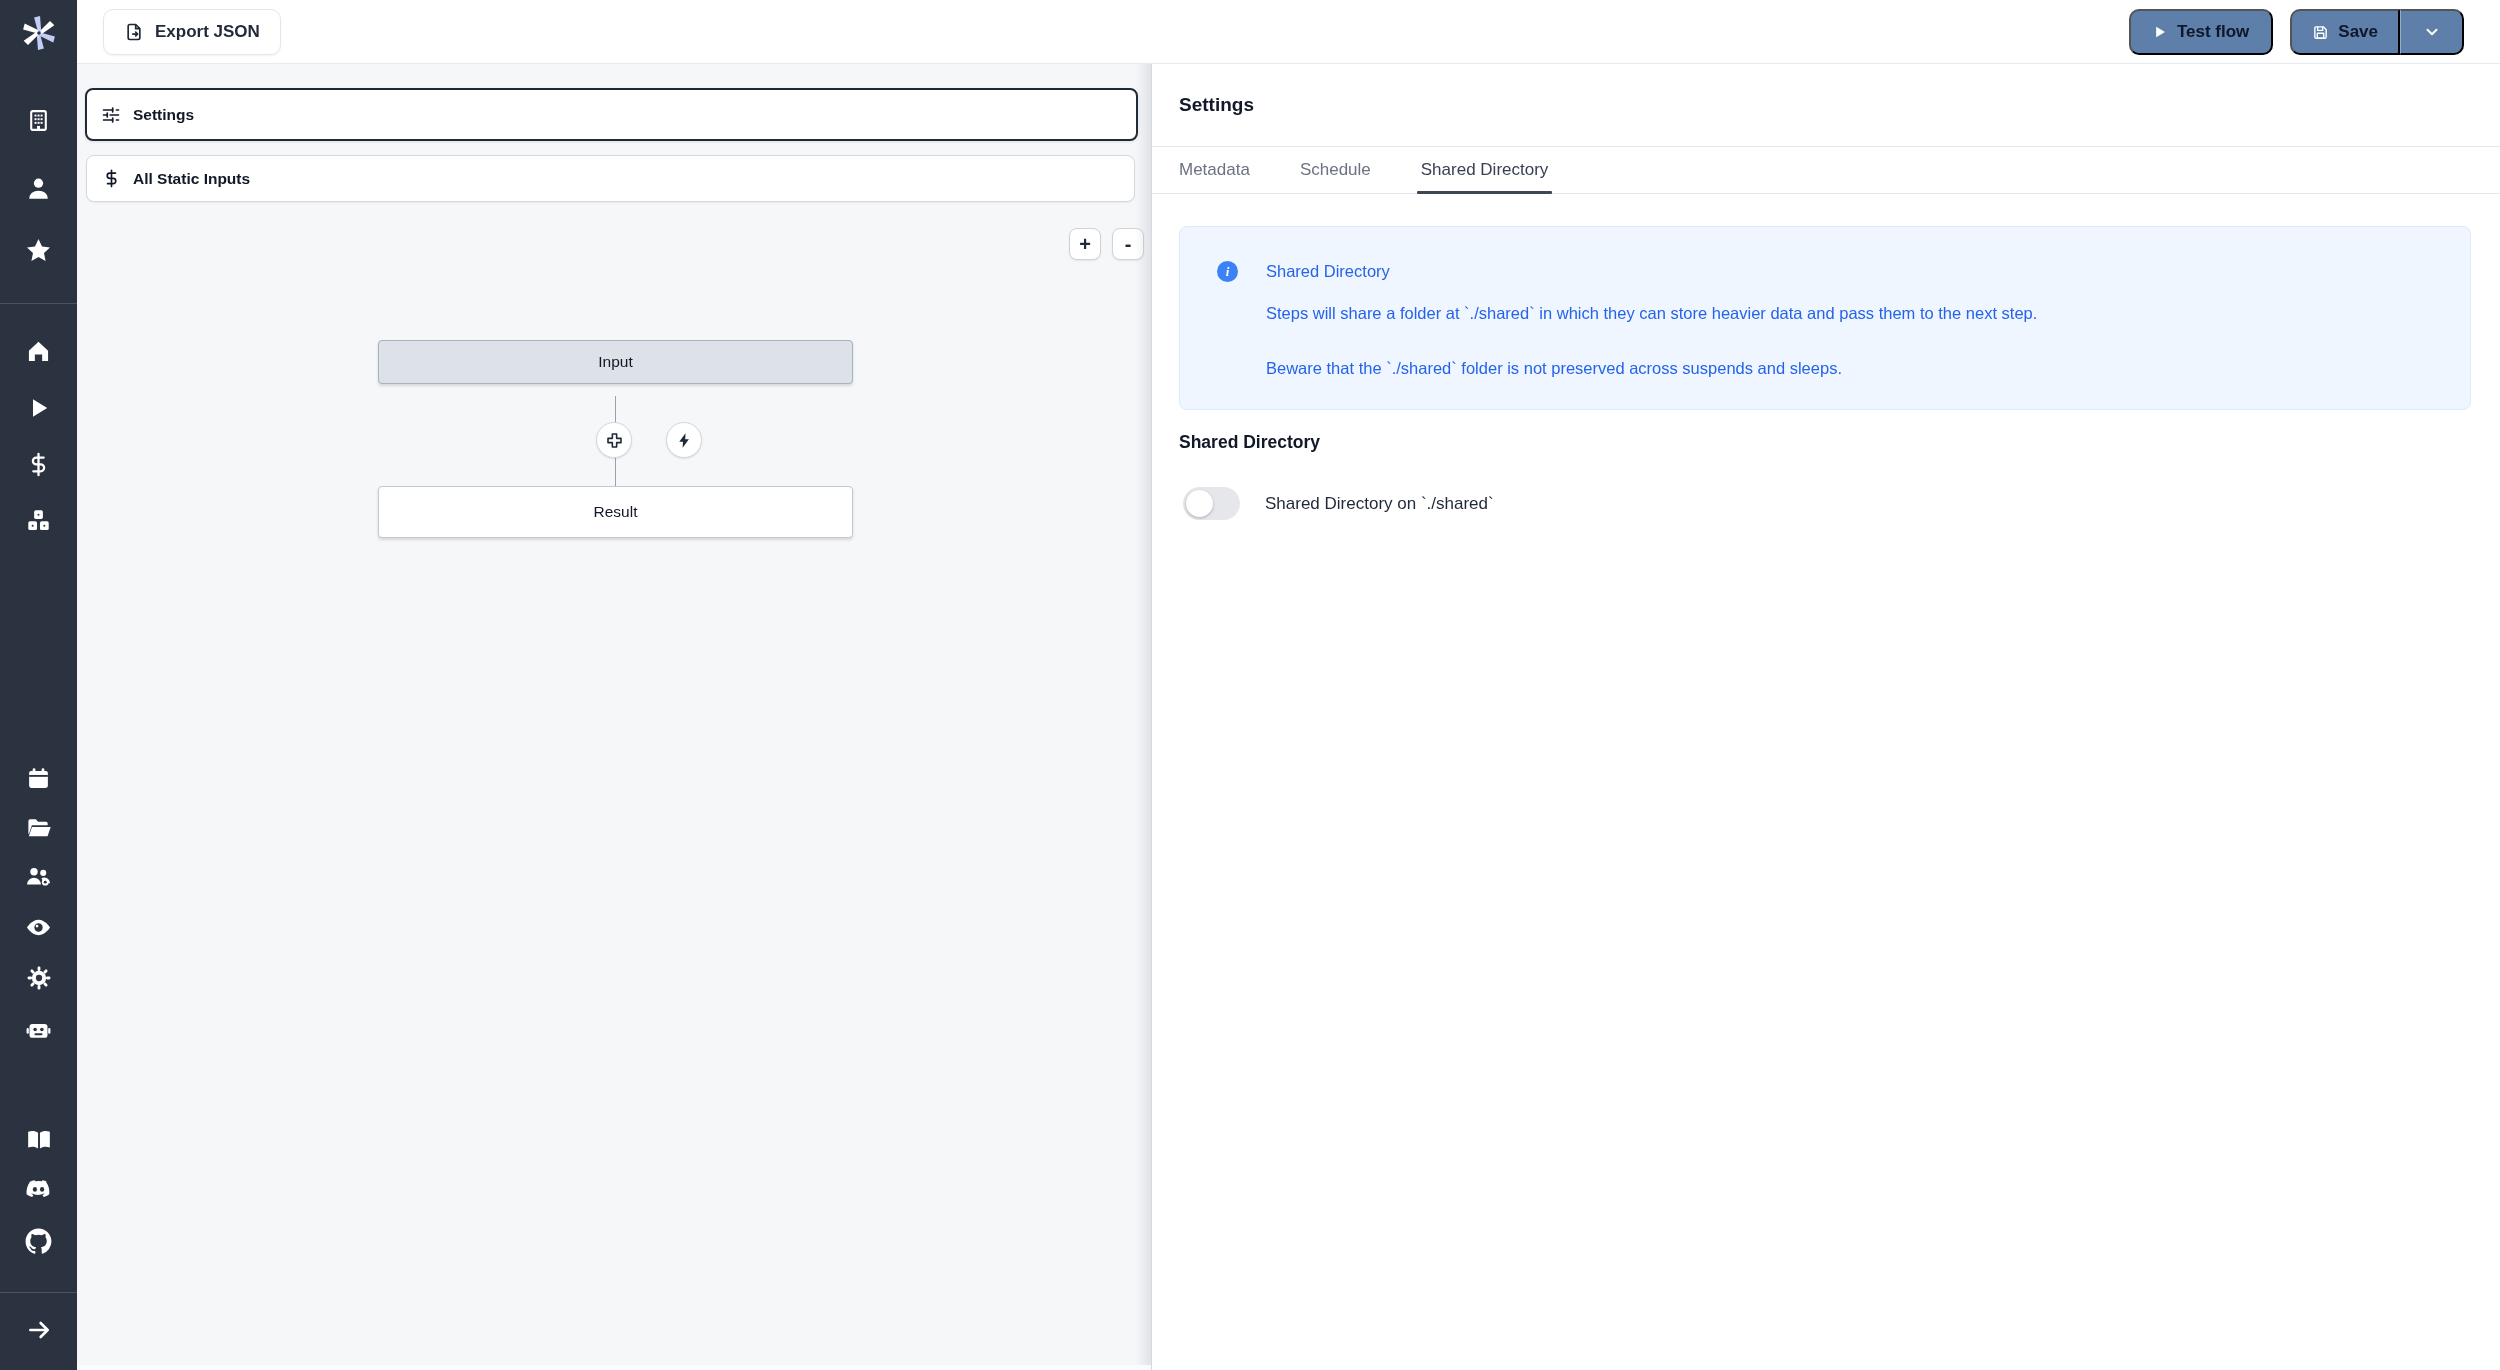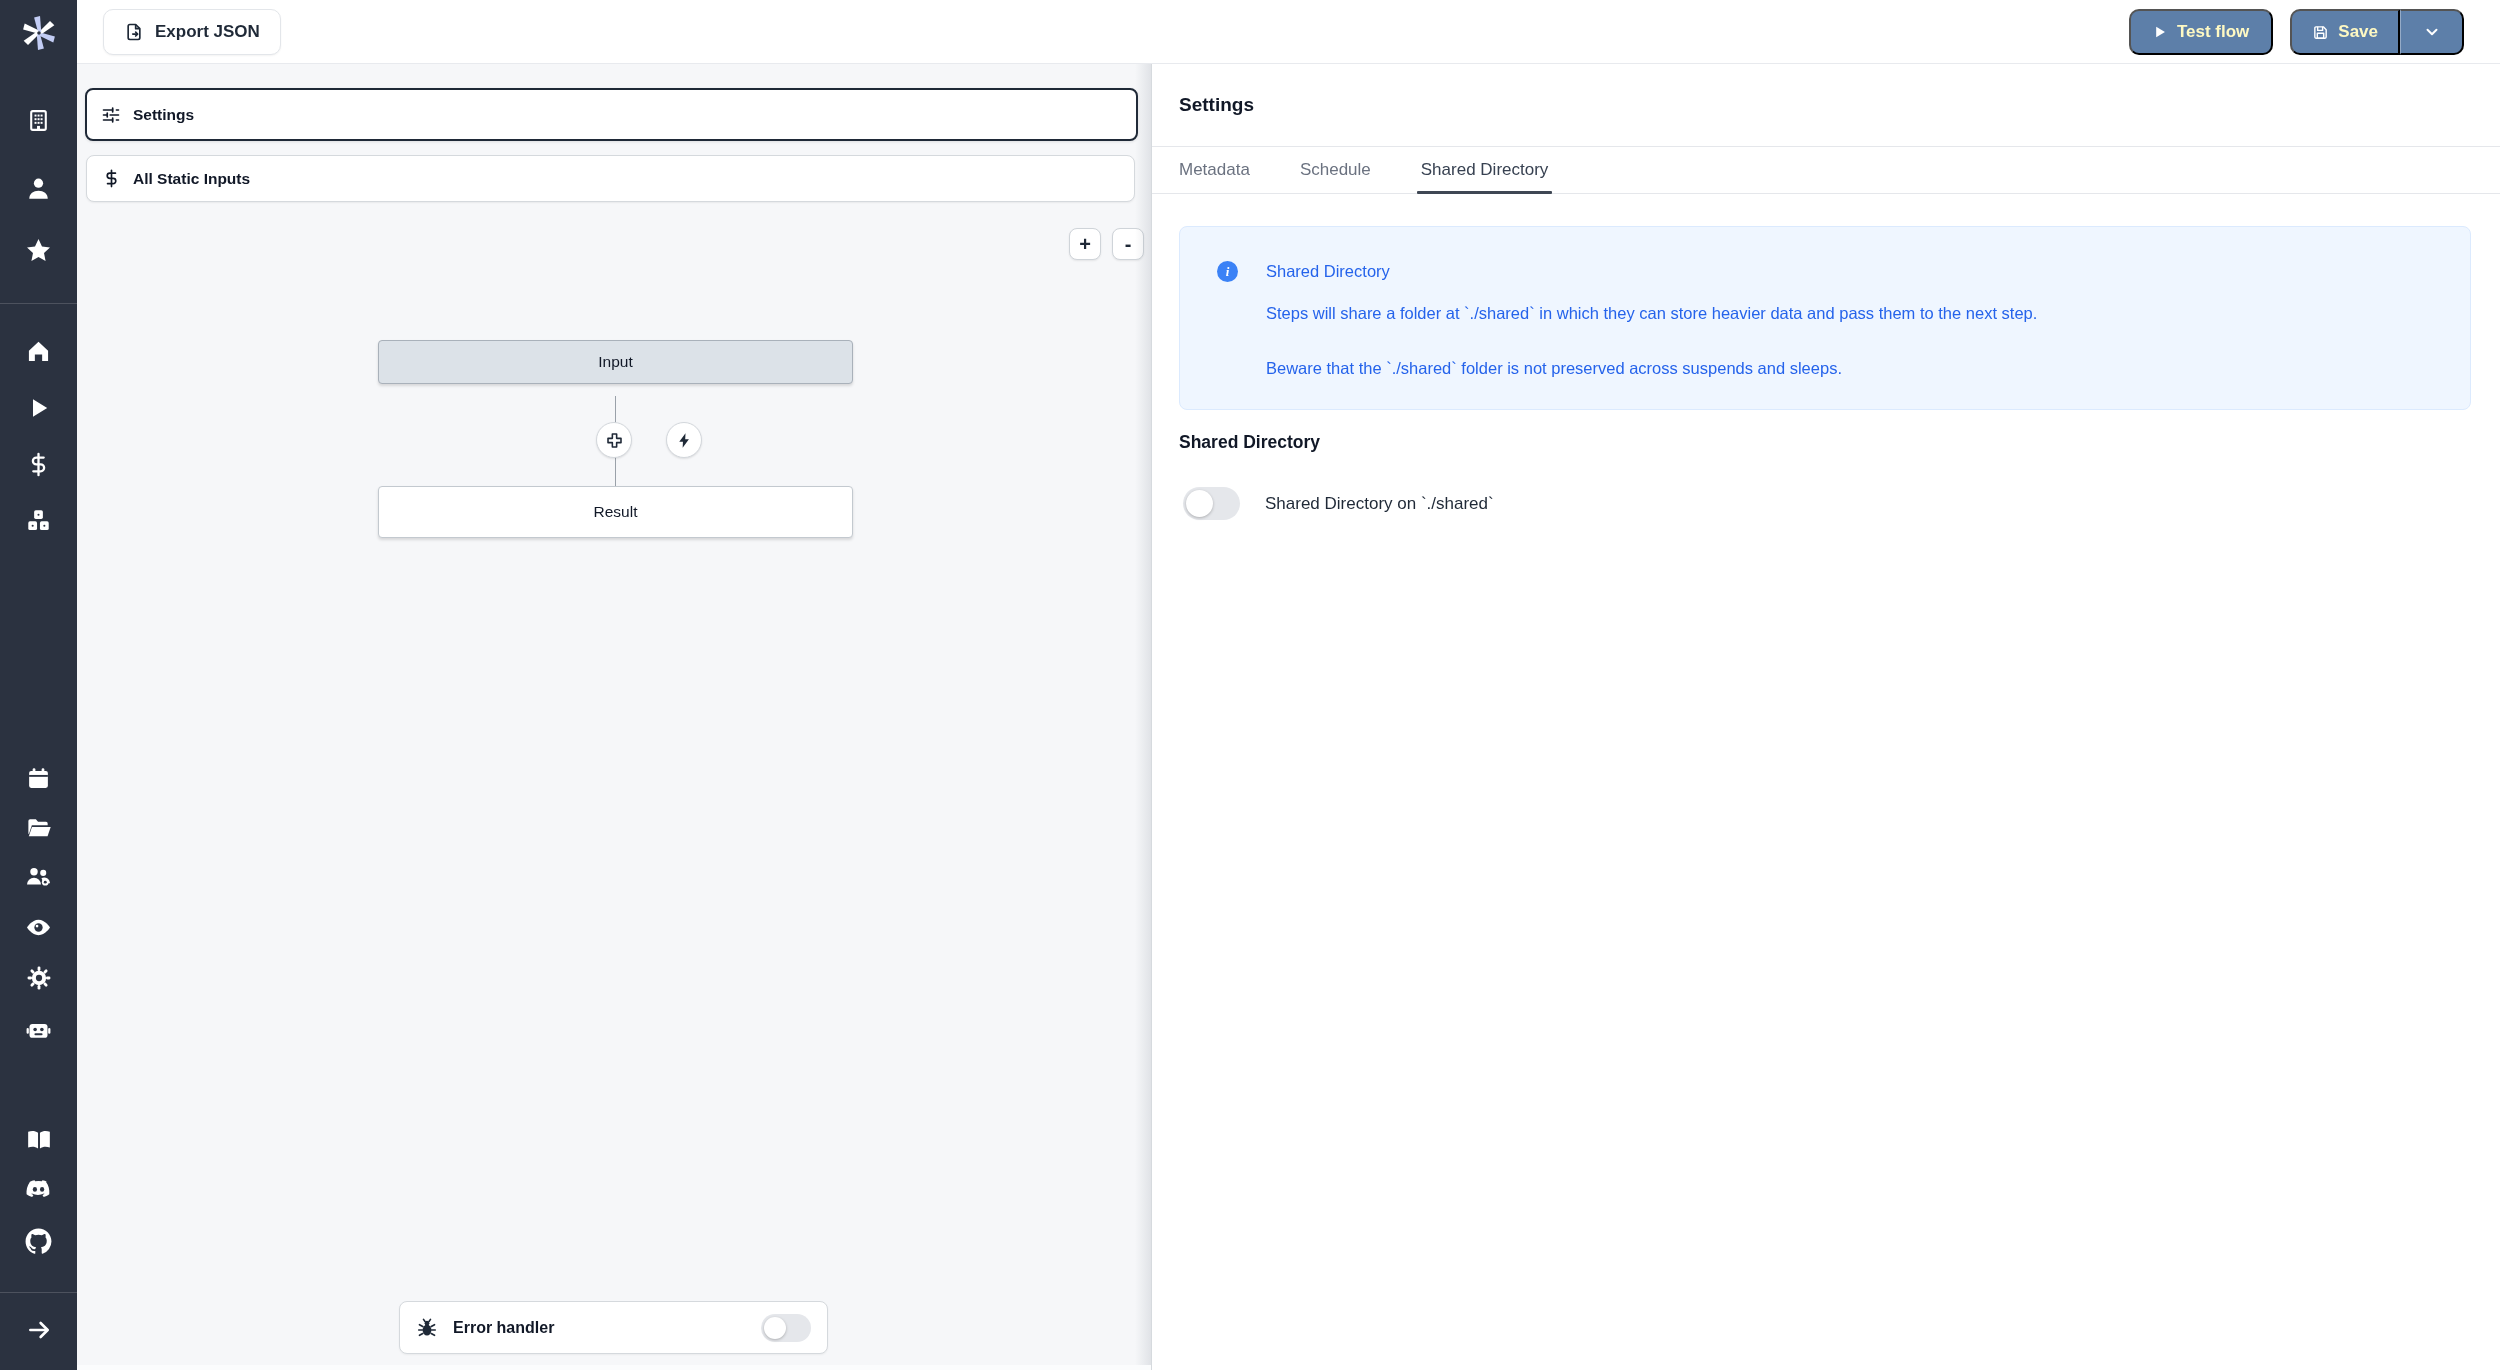--- a/index.html
+++ b/index.html
@@ -17,21 +17,21 @@
 
   
   .topbar { position:absolute; left:77px; right:0; top:0; height:64px; background:#fff; border-bottom:1px solid #e8eaee; z-index:10; }
   .btn-export { position:absolute; left:26px; top:9px; height:46px; padding:0 20px; display:inline-flex; align-items:center; gap:11px;
     background:#fff; border:1px solid #e3e6ea; border-radius:10px; font-size:17px; font-weight:700; color:#1f2937;
     box-shadow:0 1px 2px rgba(0,0,0,0.05); cursor:pointer; }
   .topbar-center { position:absolute; left:923px; top:0; height:64px; display:flex; align-items:center; }
   .path-item { display:flex; align-items:center; gap:9px; font-size:16px; font-weight:700; color:#374151; cursor:pointer; }
   .path-item + .path-item { margin-left:48px; }
   .topbar-right { position:absolute; right:36px; top:9px; height:46px; display:flex; gap:17px; }
-  .btn-primary { background:#5d7fa9; color:#fef9c3; display:flex; align-items:center; font-size:17px; font-weight:700; cursor:pointer; }
+  .btn-primary { background:#5d7fa9; color:#0f172a; display:flex; align-items:center; font-size:17px; font-weight:700; cursor:pointer; }
   .btn-test { border-radius:10px; padding:0 22px; gap:10px; }
   .save-group { display:flex; }
   .btn-save { border-radius:10px 0 0 10px; padding:0 20px; gap:9px; }
   .btn-caret { border-radius:0 10px 10px 0; width:64px; justify-content:center; border-left:1px solid rgba(255,255,255,0.35); }
 
   
   .flow-panel { position:absolute; left:77px; top:64px; width:1075px; bottom:0; background:#f6f7f9; border-right:1px solid #d6dade; }
   .flow-panel .edge-shadow { position:absolute; right:0; top:0; bottom:0; width:16px;
     background:linear-gradient(to right, rgba(110,120,135,0), rgba(110,120,135,0.16)); pointer-events:none; }
   .bottom-strip { position:absolute; left:0; right:0; bottom:0; height:5px; background:#fbfcfd; }
@@ -346,37 +346,20 @@
       </svg>
   </div>
   <div class="circle-btn circle-bolt">
     <svg width="17" height="17" viewBox="0 0 24 24" fill="#1f2937">
         <path d="M13.4 1.8L4.6 13.6h5.2L9.4 22.2l8.8-11.8h-5.2z"></path>
       </svg>
   </div>
 
   <div class="node node-result">Result</div>
 
-  <div class="error-box">
-    <span>
-      <svg width="22" height="22" viewBox="0 0 24 24">
-          <g fill="#1f2937">
-            <ellipse cx="12" cy="14.2" rx="4.8" ry="6"></ellipse>
-            <circle cx="12" cy="6.8" r="2.6"></circle>
-          </g>
-      <g fill="none" stroke="#1f2937" stroke-width="1.8" stroke-linecap="round">
-            <path d="M7.4 10.4L3.8 8.4M7 14.2H3M7.4 18l-3.6 2M16.6 10.4l3.6-2M17 14.2h4M16.6 18l3.6 2M9.8 4.8L8.2 2.6M14.2 4.8l1.6-2.2"></path>
-          </g>
-        </svg>
-    </span>
-    <span class="label">Error handler</span>
-    <div class="toggle toggle-sm">
-        <div class="thumb"></div>
-      </div>
-  </div>
 
   <div class="edge-shadow"></div>
   <div class="bottom-strip"></div>
 </div>
 
 <div class="panel">
   <div class="panel-header">
     <span class="panel-title">Settings</span>
   </div>
 

